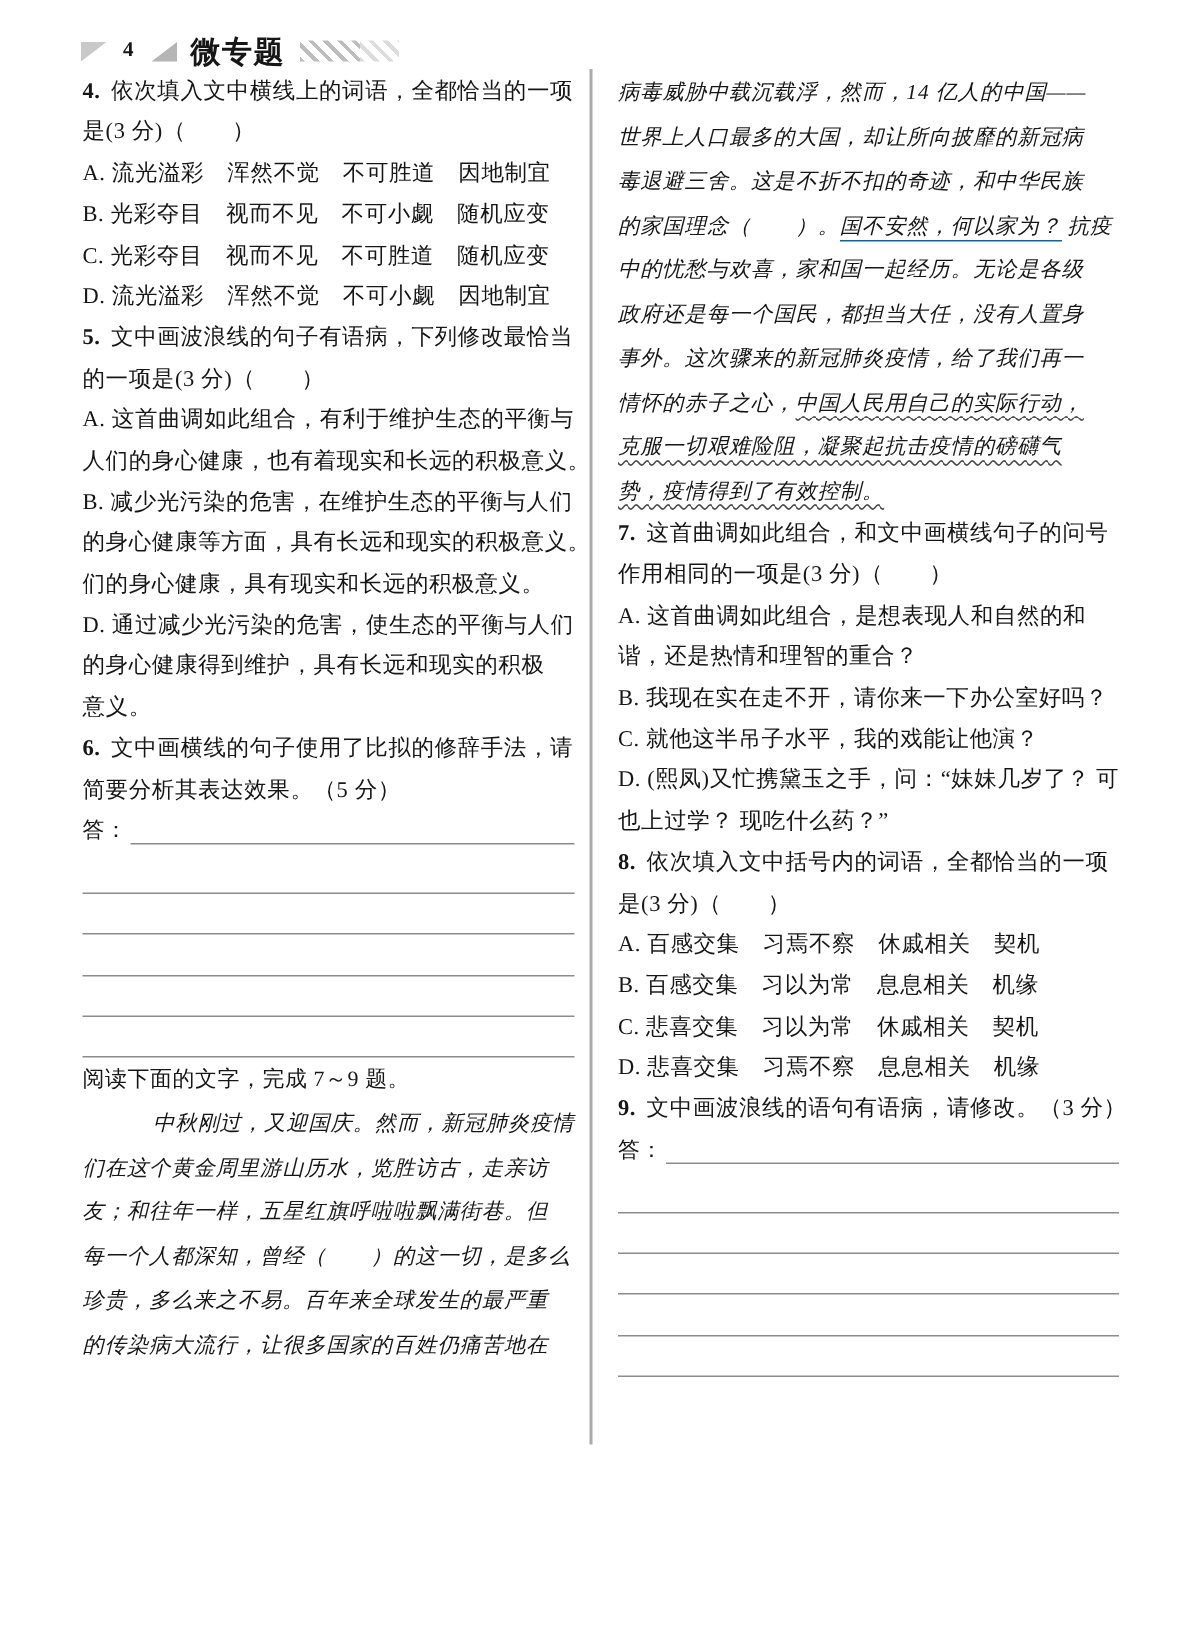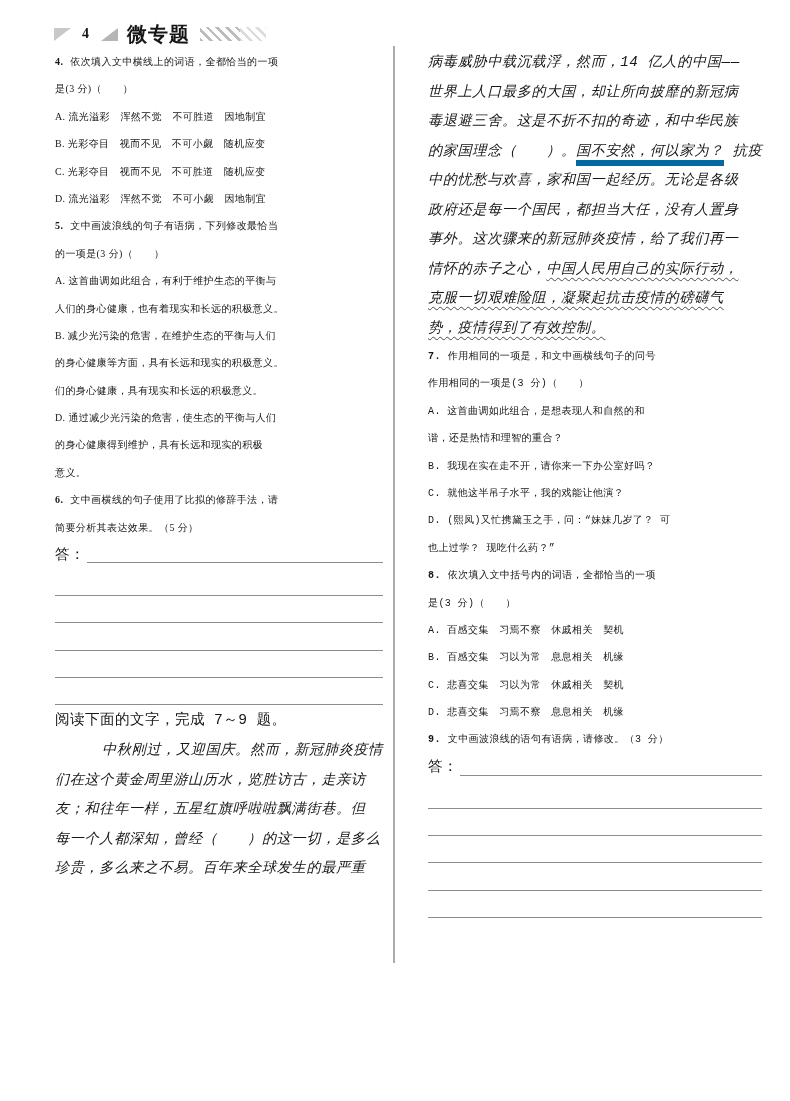--- a/index.html
+++ b/index.html
@@ -13,40 +13,40 @@
   .pagenum{font-weight:bold;font-size:14px;margin-left:11px;}
   .htitle{font-weight:bold;font-size:20px;letter-spacing:1px;margin:0 10px 0 9px;}
   .stripes{width:40px;height:14px;background:repeating-linear-gradient(45deg,#bdbdbd 0 2.5px,rgba(0,0,0,0) 2.5px 6.8px);}
   .stripes.light{width:26px;background:repeating-linear-gradient(45deg,#dcdcdc 0 2.5px,rgba(0,0,0,0) 2.5px 6.8px);}
 
   .divider{position:absolute;left:393px;top:46px;width:2px;height:917px;background:#ababab;}
 
   
   .col{position:absolute;top:48px;}
   .col-l{left:55px;width:328px;}
-  .col-r{left:428px;width:334px;font-family:Liberation Mono, monospace;}
+  .col-r{left:412px;width:334px;}
 
   
-  .ql{height:27.4px;line-height:27.4px;font-size:10px;white-space:nowrap;letter-spacing:0.4px;}
+  .ql{height:27.4px;line-height:27.4px;font-size:15px;white-space:nowrap;letter-spacing:0.4px;}
   .flexl{display:flex;justify-content:flex-start;white-space:nowrap;}
   .qnum{font-weight:bold;margin-right:7px;}
 
   
   .pl{height:29.5px;line-height:29.5px;font-size:14.2px;font-style:italic;letter-spacing:0.6px;white-space:nowrap;}
   .pl-first{padding-left:38px;text-align:right;}
-  .u{border-bottom:6px solid #0369a1;padding-bottom:1px;margin-top:31px;}
+  .u{border-bottom:1px solid #0369a1;padding-bottom:1px;margin-top:31px;}
   .wavy{text-decoration:underline;text-decoration-style:wavy;text-decoration-thickness:1px;text-underline-offset:4px;text-decoration-color:#4a4a4a;margin-top:30px;}
 
   
   .ansrow{height:27.4px;display:flex;}
   .anslabel{line-height:27.4px;font-size:14.6px;letter-spacing:0.4px;}
   .rule{flex:1;border-bottom:1.3px solid #8c8c8c;margin-bottom:5px;margin-left:2px;}
   .blank{height:27.4px;border-bottom:1.3px solid #8c8c8c;box-sizing:border-box;}
 
-  .intro{height:30px;line-height:30px;font-size:14.6px;letter-spacing:0.4px;white-space:nowrap;font-family:Liberation Mono, monospace;}
+  .intro{height:30px;line-height:30px;font-size:14.6px;letter-spacing:0.4px;white-space:nowrap;}
 </style>
 </head>
 <body>
 
 <div class="page">
 
   <div class="header">
     <div class="tri-a"></div>
     <div class="pagenum">4</div>
     <div class="tri-b"></div>
@@ -101,20 +101,21 @@
     <div class="blank"></div>
     <div class="blank"></div>
 
     <div class="intro">阅读下面的文字，完成 7～9 题。</div>
 
     <div class="pl pl-first">中秋刚过，又迎国庆。然而，新冠肺炎疫情</div>
     <div class="pl">们在这个黄金周里游山历水，览胜访古，走亲访</div>
     <div class="pl">友；和往年一样，五星红旗呼啦啦飘满街巷。但</div>
     <div class="pl">每一个人都深知，曾经（　　）的这一切，是多么</div>
     <div class="pl">珍贵，多么来之不易。百年来全球发生的最严重</div>
+    <div class="pl">的传染病大流行，让很多国家的百姓仍痛苦地在</div>
   </div>
 
   <div class="col col-r">
 
     <div class="pl">病毒威胁中载沉载浮，然而，14 亿人的中国——</div>
     <div class="pl">世界上人口最多的大国，却让所向披靡的新冠病</div>
     <div class="pl">毒退避三舍。这是不折不扣的奇迹，和中华民族</div>
     <div class="pl">
       <span>的家国理念（　　）。</span><span class="u">国不安然，何以家为？</span><span> 抗疫</span>
     </div>
@@ -125,21 +126,21 @@
       <span>情怀的赤子之心，</span><span class="wavy">中国人民用自己的实际行动，</span>
     </div>
     <div class="pl">
       <span class="wavy">克服一切艰难险阻，凝聚起抗击疫情的磅礴气</span>
     </div>
     <div class="pl">
       <span class="wavy">势，疫情得到了有效控制。</span>
     </div>
 
     <div class="ql">
-      <span class="qnum">7.</span><span>作用相同的一项是，和文中画横线句子的问号</span>
+      <span class="qnum">7.</span><span>这首曲调如此组合，和文中画横线句子的问号</span>
     </div>
     <div class="ql flexl">
       <span>作用相同的一项是(3 分)</span>
       <span>（　　）</span>
     </div>
     <div class="ql">A. 这首曲调如此组合，是想表现人和自然的和</div>
     <div class="ql">谐，还是热情和理智的重合？</div>
     <div class="ql">B. 我现在实在走不开，请你来一下办公室好吗？</div>
     <div class="ql">C. 就他这半吊子水平，我的戏能让他演？</div>
     <div class="ql">D. (熙凤)又忙携黛玉之手，问：“妹妹几岁了？ 可</div>

